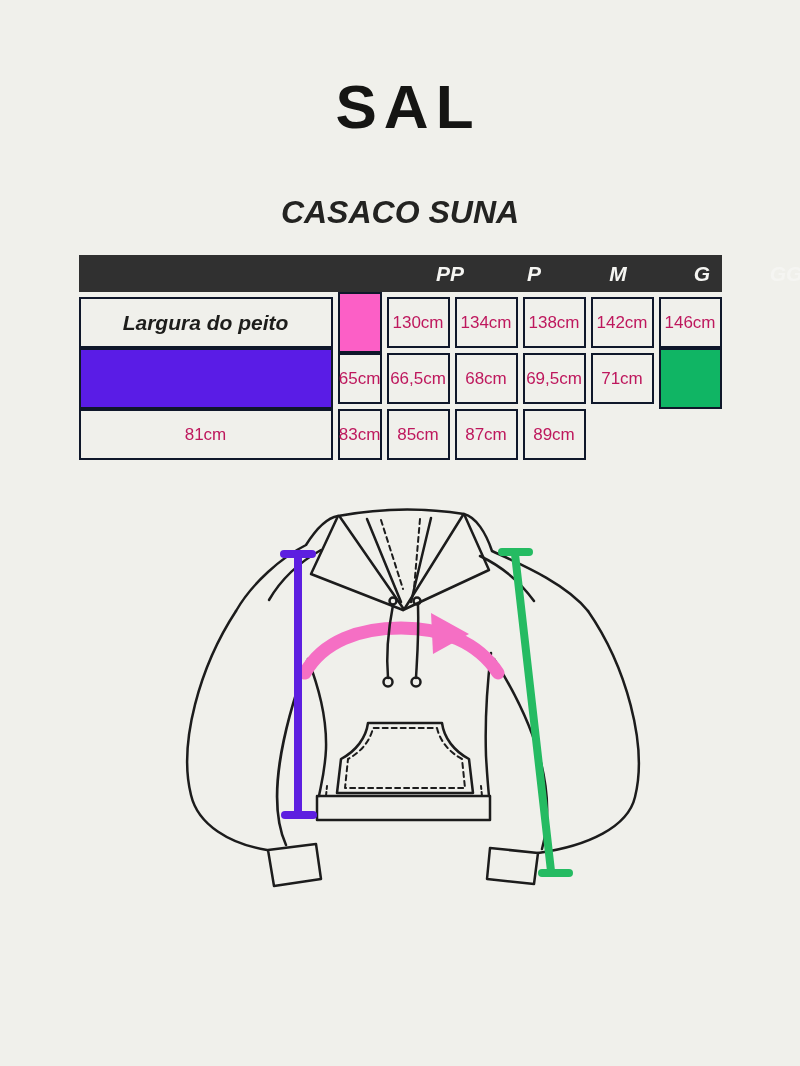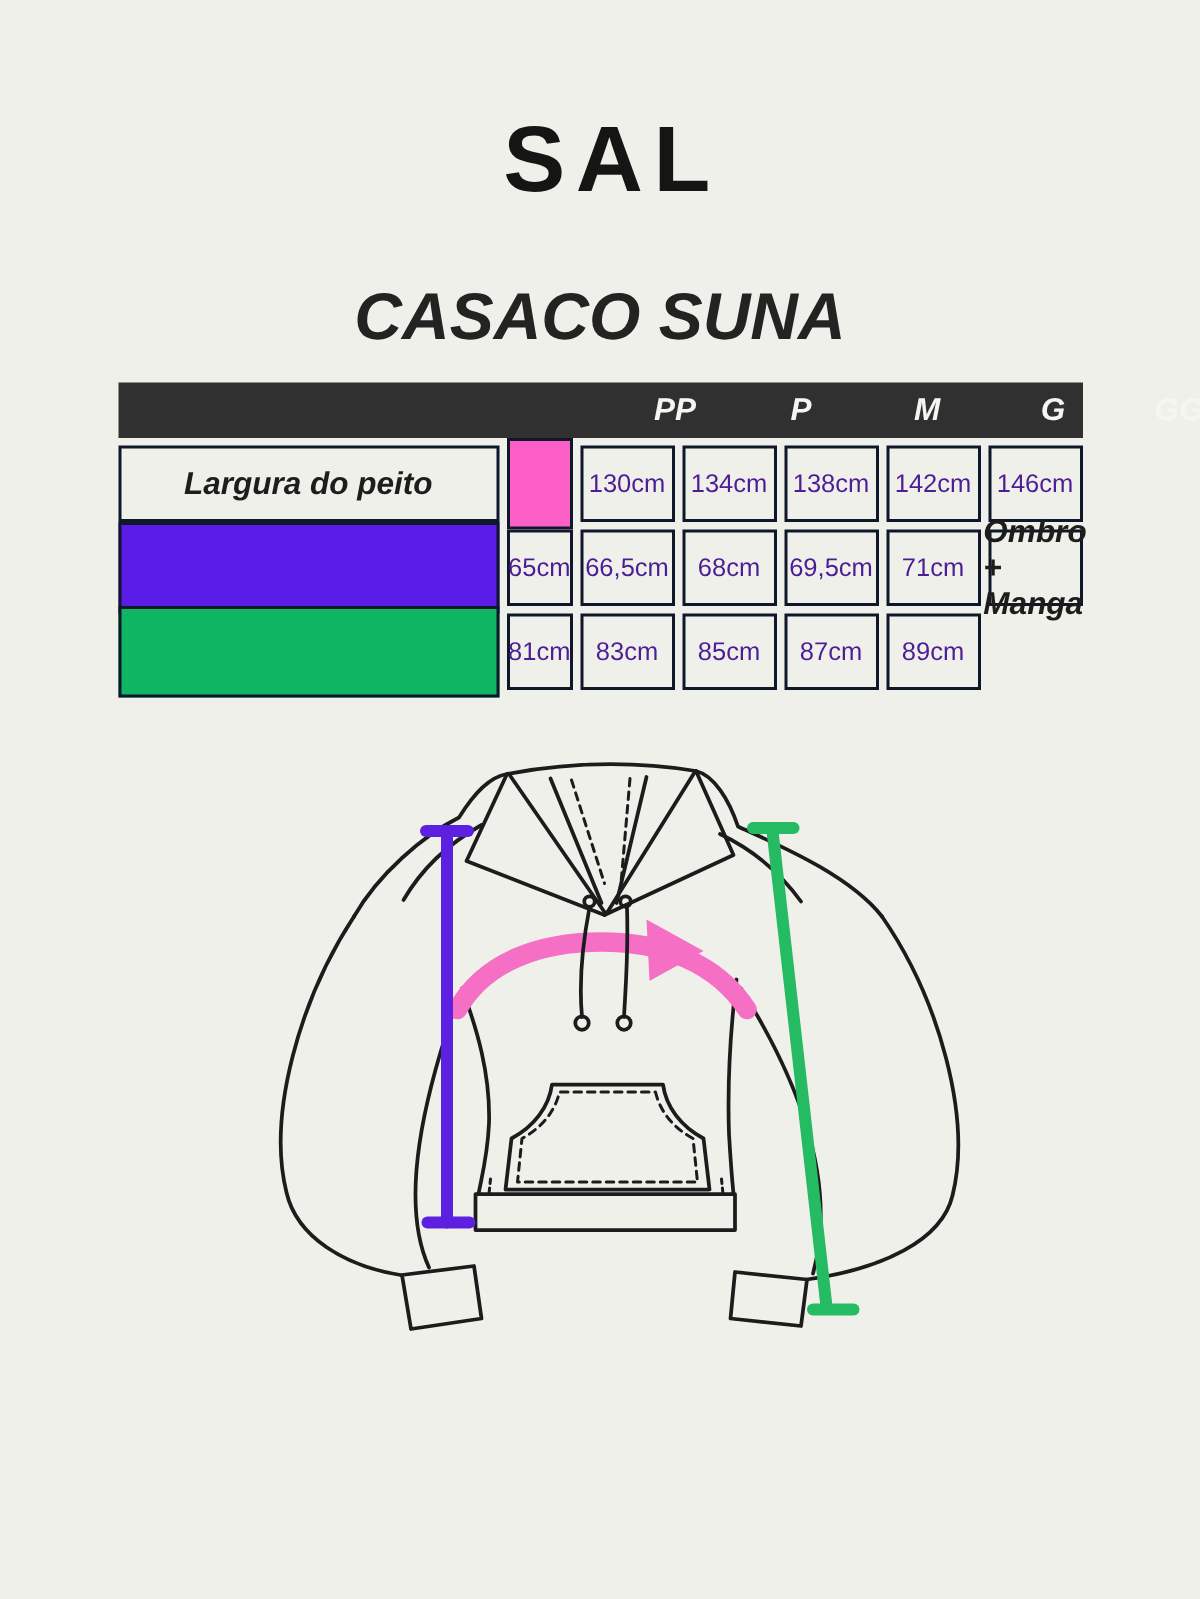--- a/index.html
+++ b/index.html
@@ -24,21 +24,21 @@
   .page-title{
     font-size:30px;
     font-weight:400;
     letter-spacing:1px;
     color:#2c2c2a;
     line-height:36px;
   }
   .page-subtitle{
     font-style:italic;
     font-weight:700;
-    font-size:44px;
+    font-size:32px;
     color:#232321;
     line-height:38px;
     margin-top:2px;
   }
   .size-table{
     width:643px;
     margin:24px auto 0;
     display:grid;
     grid-template-columns:254px 44px repeat(5,63px);
     gap:5px;
@@ -59,21 +59,21 @@
   .cell{
     height:47px;
     border:2px solid #0f172a;
     background:#f0f0eb;
     display:flex;align-items:center;justify-content:center;
   }
   .cell.label{
     font-style:italic;font-weight:700;font-size:21px;color:#1d1d1b;
   }
   .cell.value{
-    font-size:17px;color:#4c1d95;
+    font-size:17px;color:#be185d;
   }
   .cell.swatch{
     margin-top:-5px;margin-bottom:-5px;
     height:auto;
   }
   .illustration{
     position:relative;
     width:620px;height:420px;
     margin:41px auto 0;
   }
@@ -110,21 +110,20 @@
   <div class="cell value">142cm</div>
   <div class="cell value">146cm</div>
 
   <div class="cell swatch" style="background: rgb(90, 28, 230);"></div>
   <div class="cell value">65cm</div>
   <div class="cell value">66,5cm</div>
   <div class="cell value">68cm</div>
   <div class="cell value">69,5cm</div>
   <div class="cell value">71cm</div>
 
-  <div class="cell label">Ombro + Manga</div>
   <div class="cell swatch" style="background: rgb(16, 181, 100);"></div>
   <div class="cell value">81cm</div>
   <div class="cell value">83cm</div>
   <div class="cell value">85cm</div>
   <div class="cell value">87cm</div>
   <div class="cell value">89cm</div>
 </div>
 
 <div class="illustration">
   <svg viewBox="0 0 620 420" width="620" height="420">

